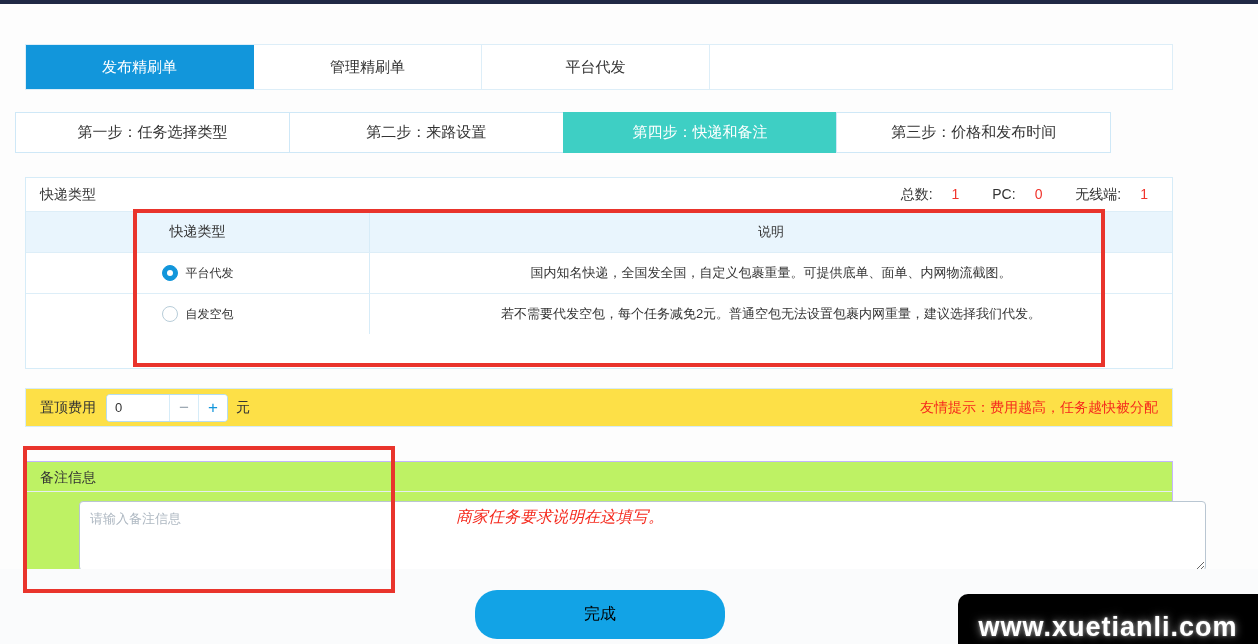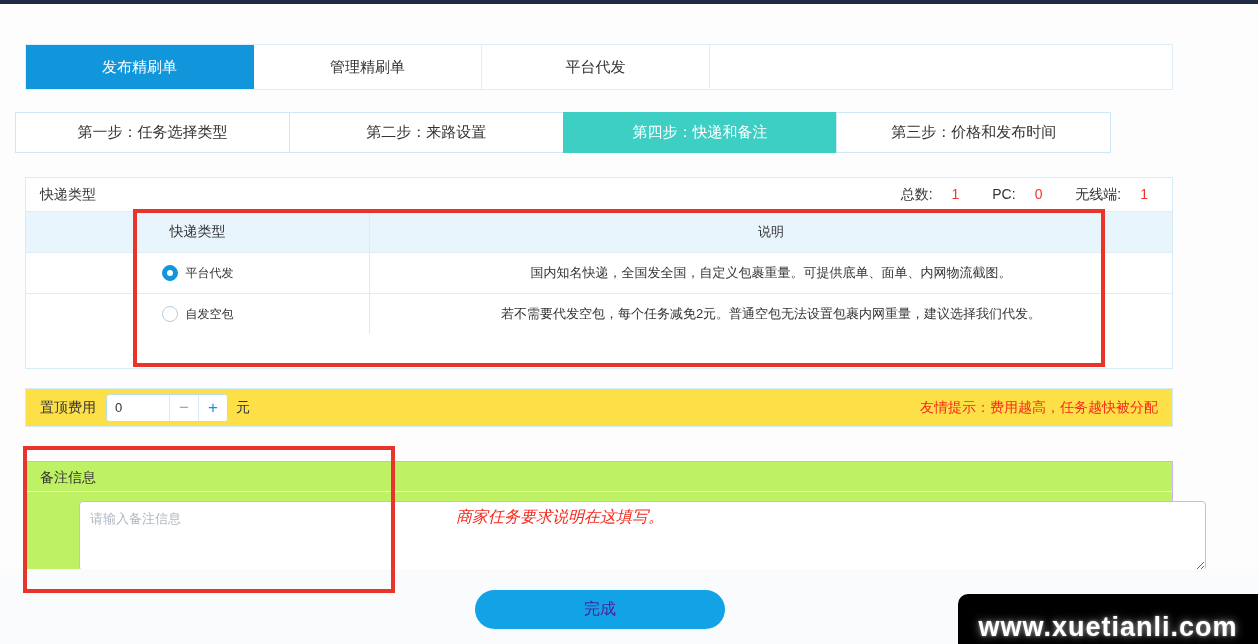--- a/index.html
+++ b/index.html
@@ -122,22 +122,22 @@
   .redbox2 {
     position: absolute; left: 23px; top: 446px; width: 372px; height: 147px;
     border: 4px solid #e9342c; pointer-events: none; z-index: 5;
   }
   
   .footer-strip {
     position: absolute; left: 0; top: 569px; width: 1258px; height: 75px;
     background: #fafbfc;
   }
   .finish {
-    position: absolute; left: 475px; top: 590px; width: 250px; height: 39px;
-    background: #12a3e6; color: #4c1d95; border: none; border-radius: 22px;
+    position: absolute; left: 475px; top: 590px; width: 250px; height: 49px;
+    background: #12a3e6; color: #000000; border: none; border-radius: 22px;
     font-size: 16px; cursor: pointer; z-index: 6;
     font-family: "Liberation Sans", "DejaVu Sans", sans-serif;
   }
   .watermark {
     position: absolute; right: 0; top: 594px; width: 300px; height: 66px;
     background: #000; display: flex; align-items: center; justify-content: center;
     color: #fff; font-size: 27px; font-weight: bold; letter-spacing: 1px; z-index: 7;
     border-top-left-radius: 10px;
     text-shadow: 0 0 8px rgba(160,160,160,0.95), 0 0 3px #777, 0 0 1px #444;
   }

